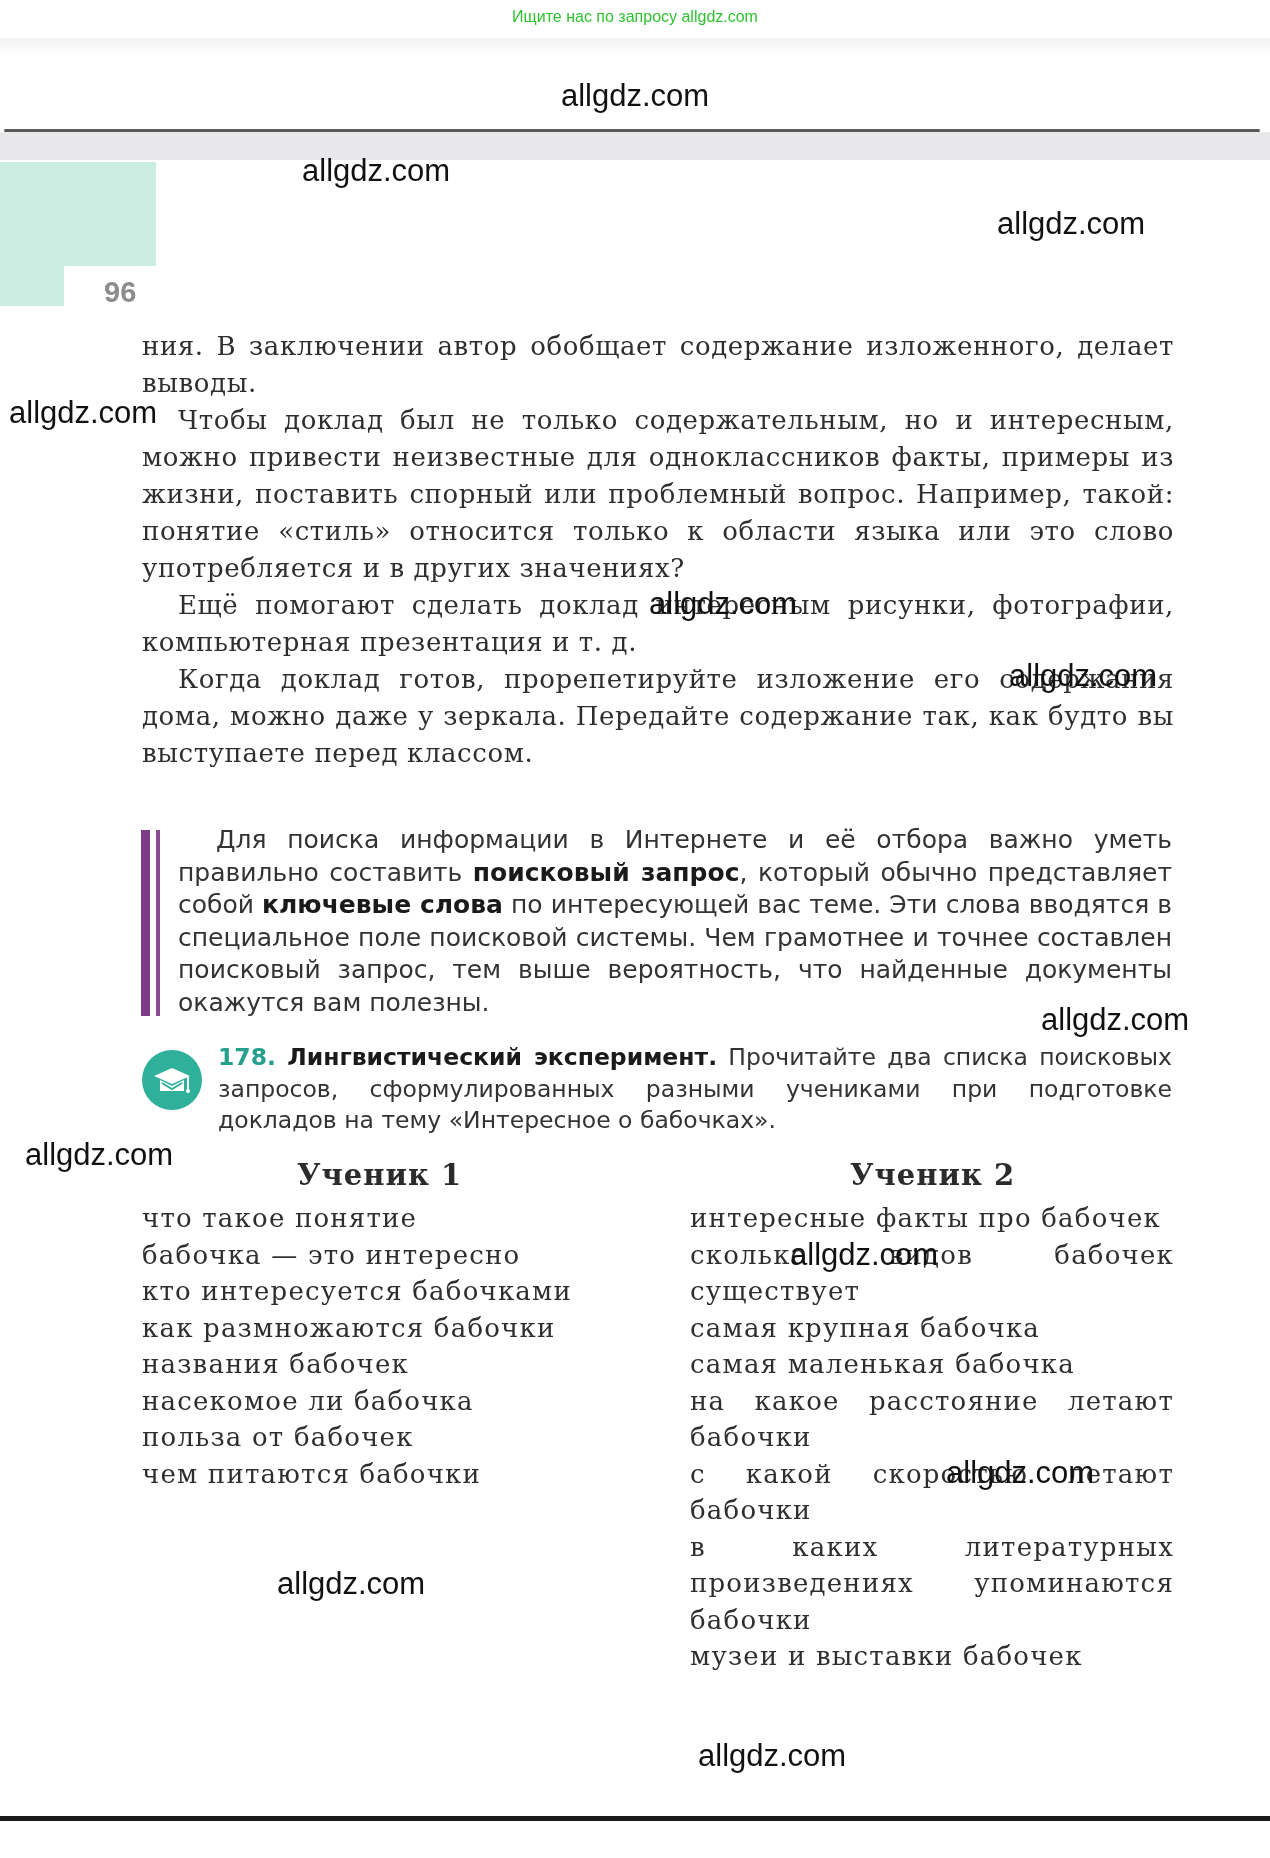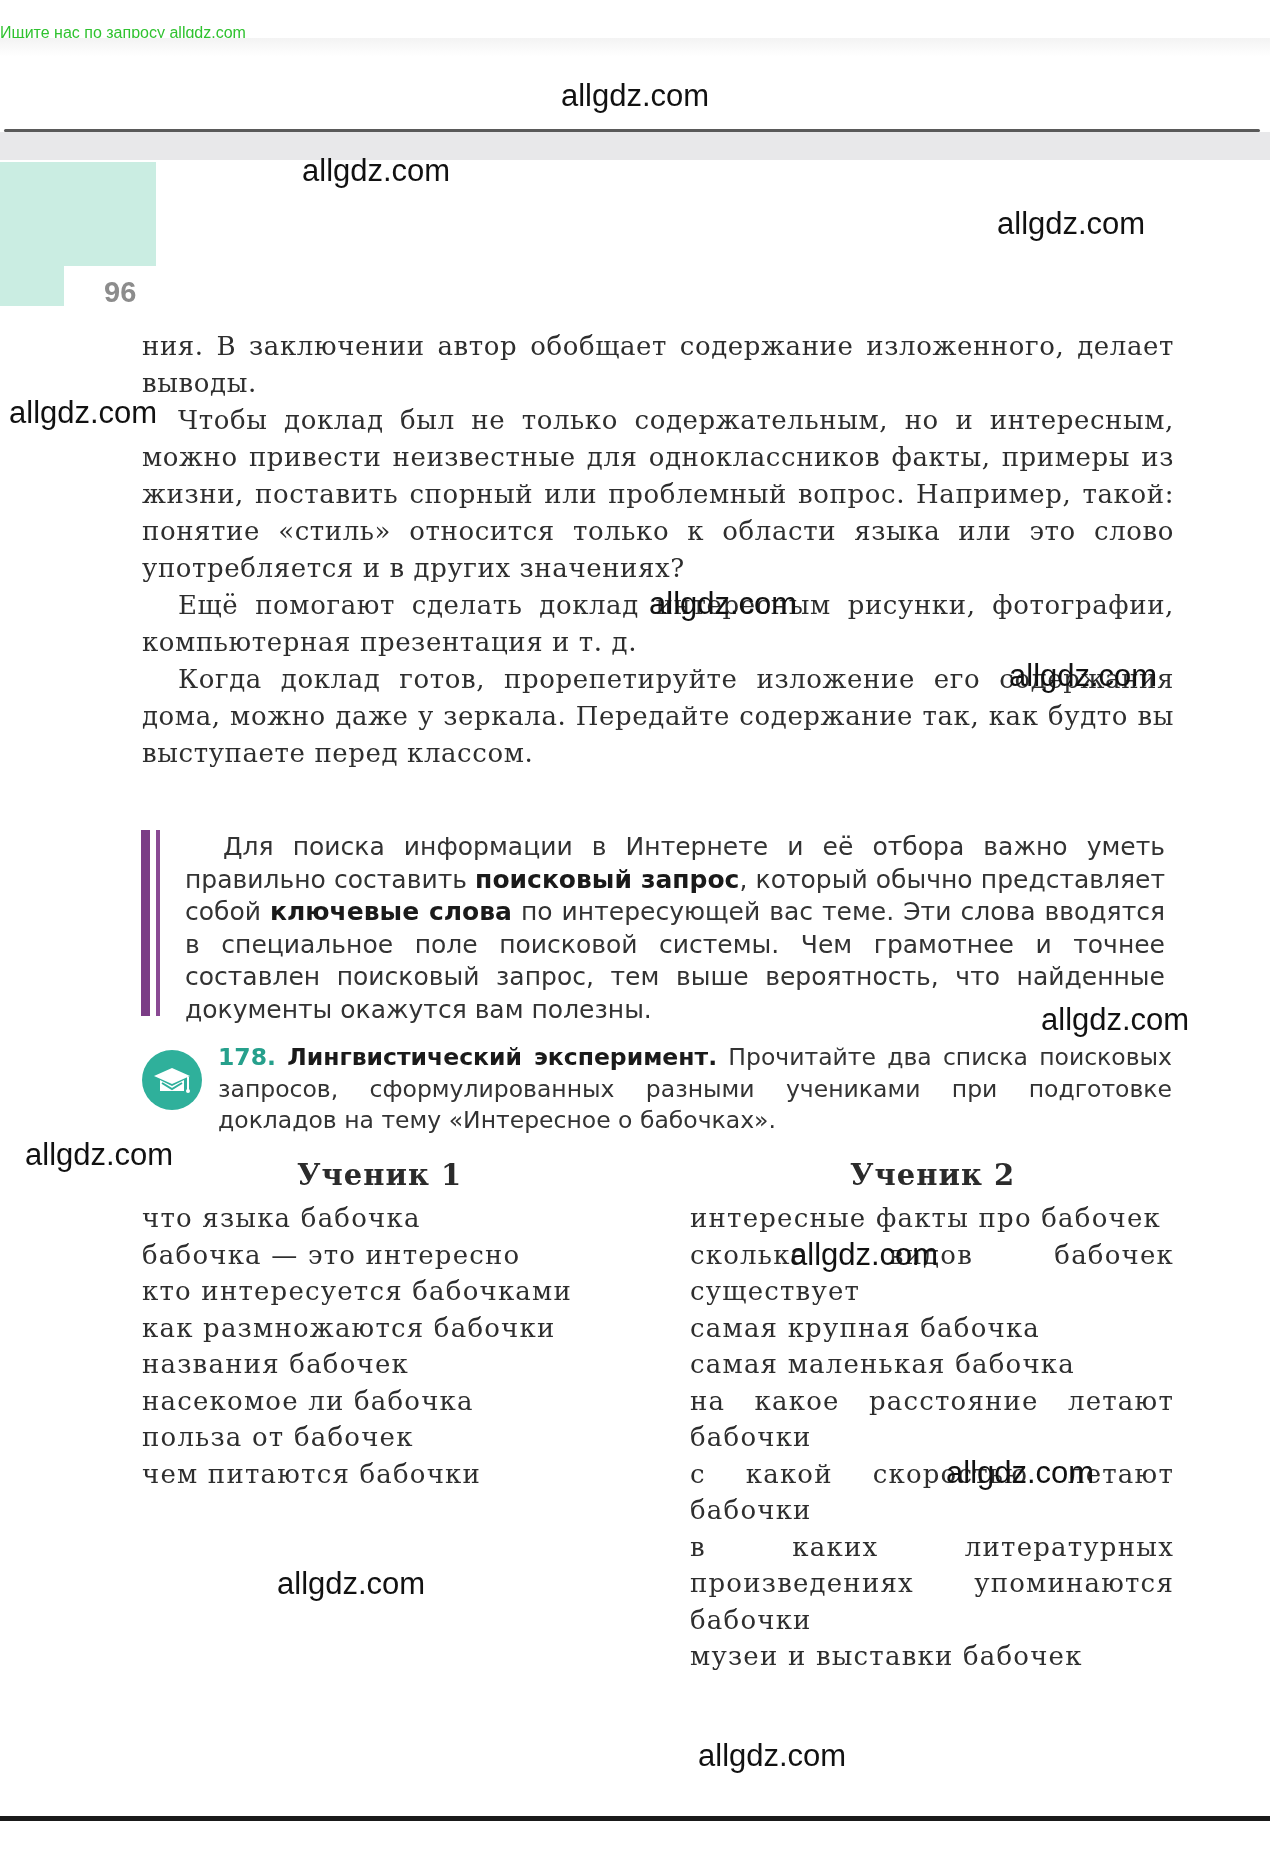--- a/index.html
+++ b/index.html
@@ -1,34 +1,34 @@
 <!DOCTYPE html>
 <html><head>
 <meta charset="utf-8">
 <style>
   html, body { margin:0; padding:0; }
   body { width:1270px; height:1858px; position:relative; background:#ffffff; overflow:hidden; font-family:"DejaVu Serif", serif; color:#2b2b2b; }
   .abs { position:absolute; }
-  .top-banner { left:0; top:16px; width:1270px; height:38px; font-family:"Liberation Sans", sans-serif; font-size:16px; line-height:34px; color:#2fc22f; }
+  .top-banner { left:0; top:0; width:1270px; height:38px; text-align:center; font-family:"Liberation Sans", sans-serif; font-size:16px; line-height:34px; color:#2fc22f; }
   .header-band { left:0; top:38px; width:1270px; height:92px; background:linear-gradient(#f3f3f3, #ffffff 20%); }
   .header-logo { left:0; top:78px; width:1462px; text-align:center; font-family:"Liberation Sans", sans-serif; font-size:31px; color:#111; }
   .header-divider { left:4px; top:129px; width:1256px; height:3px; background:#5a5a5a; border-radius:2px; }
   .gray-band { left:0; top:132px; width:1270px; height:30px; background:#e8e8ea; }
   .page { left:0; top:160px; width:1270px; height:1660px; background:#fff; }
   .tab-block-top { left:0; top:162px; width:156px; height:104px; background:#caede2; }
   .tab-block-left { left:0; top:266px; width:64px; height:40px; background:#caede2; }
   .page-number { left:104px; top:276px; font-family:Liberation Sans, sans-serif; font-weight:bold; font-size:29px; color:#8c8c8c; }
   .wm { font-family:"Liberation Sans", sans-serif; font-size:31px; color:#111; white-space:nowrap; }
   .body-text { left:142px; width:1032px; font-size:26px; line-height:37px; text-align:justify; color:#2e2e2e; font-family:"DejaVu Serif", serif; letter-spacing:0.6px; }
   .body-text p { margin:0; }
   .indent { text-indent:36px; }
   .rule-bar-thick { left:141px; top:830px; width:9px; height:186px; background:#7b3d86; }
   .rule-bar-thin { left:156px; top:830px; width:4px; height:186px; background:#8a4a94; }
   .rule-text { left:178px; top:824px; width:994px; font-family:"DejaVu Sans", sans-serif; font-size:25px; line-height:32.5px; color:#333; text-align:justify; }
-  .rule-text p { margin:7px; text-indent:38px; }
+  .rule-text p { margin:0; text-indent:38px; }
   .rule-text b { color:#1a1a1a; }
   .exercise-icon { left:142px; top:1050px; width:60px; height:60px; border-radius:50%; background:#2fb09b; }
   .exercise-text { left:218px; top:1042px; width:954px; font-family:"DejaVu Sans", sans-serif; font-size:23.5px; line-height:31.5px; color:#333; text-align:justify; }
   .ex-num { color:#26a08c; font-weight:bold; }
   .ex-title { font-weight:bold; color:#1a1a1a; }
   .col-head { font-family:"DejaVu Serif", serif; font-weight:bold; font-size:29px; color:#2b2b2b; letter-spacing:1px; }
   .col-list { font-family:"DejaVu Serif", serif; font-size:26px; line-height:36.5px; color:#2e2e2e; letter-spacing:1.2px; }
   .col-list div { white-space:nowrap; }
   .col2-list div { white-space:normal; text-align:justify; text-align-last:left; }
   .footer-divider { left:0; top:1816px; width:1270px; height:5px; background:#1a1a1a; }
@@ -71,21 +71,21 @@
     <circle cx="46" cy="41" r="2" fill="#ffffff"></circle>
   </svg>
 </div>
 <div class="abs exercise-text">
   <span class="ex-num">178.</span>
   <span class="ex-title">Лингвистический эксперимент.</span><span> Прочитайте два списка поисковых запросов, сформулированных разными учениками при подготовке докладов на тему «Интересное о бабочках».</span>
 </div>
 
 <div class="abs col-head" style="left:297px; top:1158px;">Ученик 1</div>
 <div class="abs col-list" style="left:142px; top:1200px; width:500px;">
-  <div>что языка бабочка</div>
+  <div>что такое понятие</div>
   <div>бабочка — это интересно</div>
   <div>кто интересуется бабочками</div>
   <div>как размножаются бабочки</div>
   <div>названия бабочек</div>
   <div>насекомое ли бабочка</div>
   <div>польза от бабочек</div>
   <div>чем питаются бабочки</div>
 </div>
 
 <div class="abs col-head" style="left:850px; top:1158px;">Ученик 2</div>

